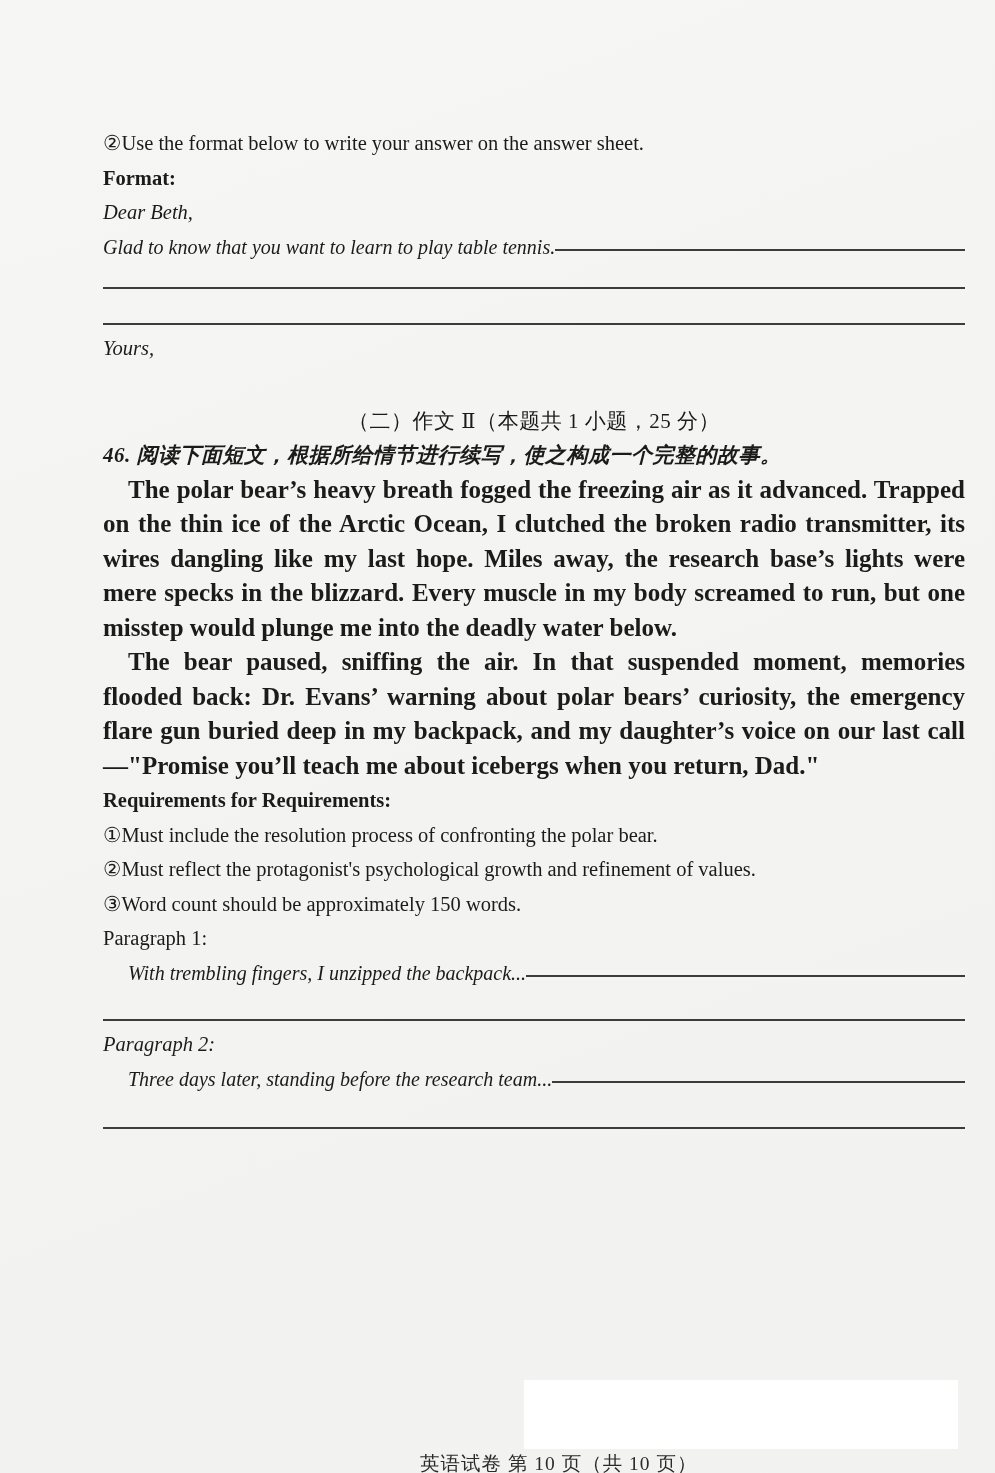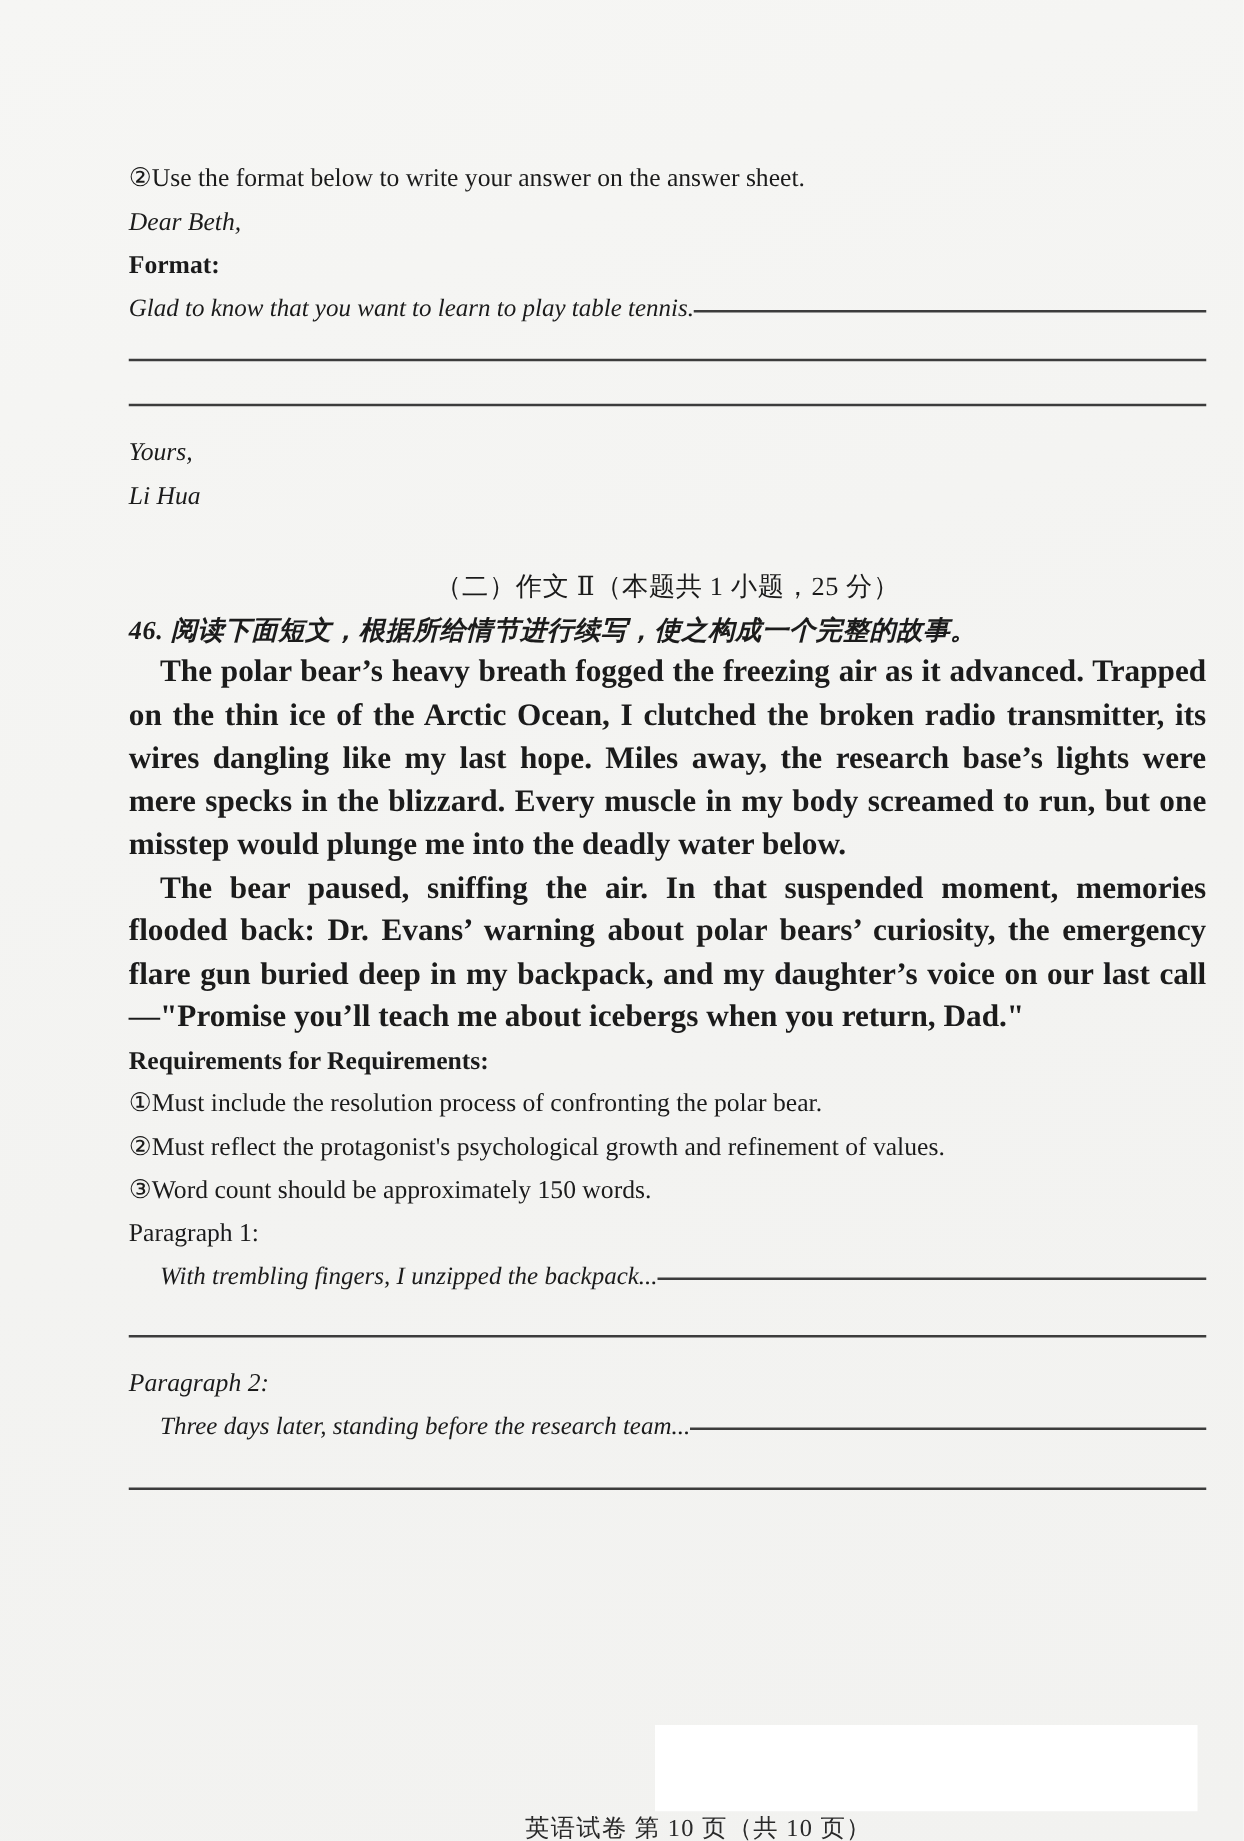--- a/index.html
+++ b/index.html
@@ -61,21 +61,21 @@
     transform: translateY(-3px);
   }
   .indent { padding-left: 25px; }
   .blank-line {
     border-bottom: 2px solid #3c3c3c;
   }
   .bl-1 { height: 23px; }
   .bl-2 { height: 34px; }
   .bl-3 { height: 29px; }
   .bl-4 { height: 31px; }
-  .mt6 { margin-top: 20px; font-style: italic; }
+  .mt6 { margin-top: 6px; font-style: italic; }
   .white-box {
     position: absolute;
     left: 524px;
     top: 1380px;
     width: 434px;
     height: 69px;
     background: #ffffff;
   }
   .footer {
     position: absolute;
@@ -87,33 +87,32 @@
     color: #2a2a2a;
     white-space: nowrap;
   }
 </style>
 </head>
 <body>
 
 <div class="content">
 
   <div class="row">②Use the format below to write your answer on the answer sheet.</div>
+  <div class="row bold">Format:</div>
   <div class="row italic">Dear Beth,</div>
-  <div class="row bold">Format:</div>
 
   <div class="prompt-row">
     <span class="italic">Glad to know that you want to learn to play table tennis.</span>
     <span class="fill"></span>
   </div>
 
   <div class="blank-line bl-1"></div>
   <div class="blank-line bl-2"></div>
 
   <div class="row italic mt6">Yours,</div>
-  <div class="row italic">Li Hua</div>
 
   <div class="row cjk-title section-title">（二）作文 Ⅱ（本题共 1 小题，25 分）</div>
   <div class="row cjk-question">46. 阅读下面短文，根据所给情节进行续写，使之构成一个完整的故事。</div>
 
   <p class="para">The polar bear’s heavy breath fogged the freezing air as it advanced. Trapped on the thin ice of the Arctic Ocean, I clutched the broken radio transmitter, its wires dangling like my last hope. Miles away, the research base’s lights were mere specks in the blizzard. Every muscle in my body screamed to run, but one misstep would plunge me into the deadly water below.</p>
   <p class="para">The bear paused, sniffing the air. In that suspended moment, memories flooded back: Dr. Evans’ warning about polar bears’ curiosity, the emergency flare gun buried deep in my backpack, and my daughter’s voice on our last call—"Promise you’ll teach me about icebergs when you return, Dad."</p>
 
   <div class="row bold">Requirements for Requirements:</div>
   <div class="row">①Must include the resolution process of confronting the polar bear.</div>
   <div class="row">②Must reflect the protagonist's psychological growth and refinement of values.</div>

